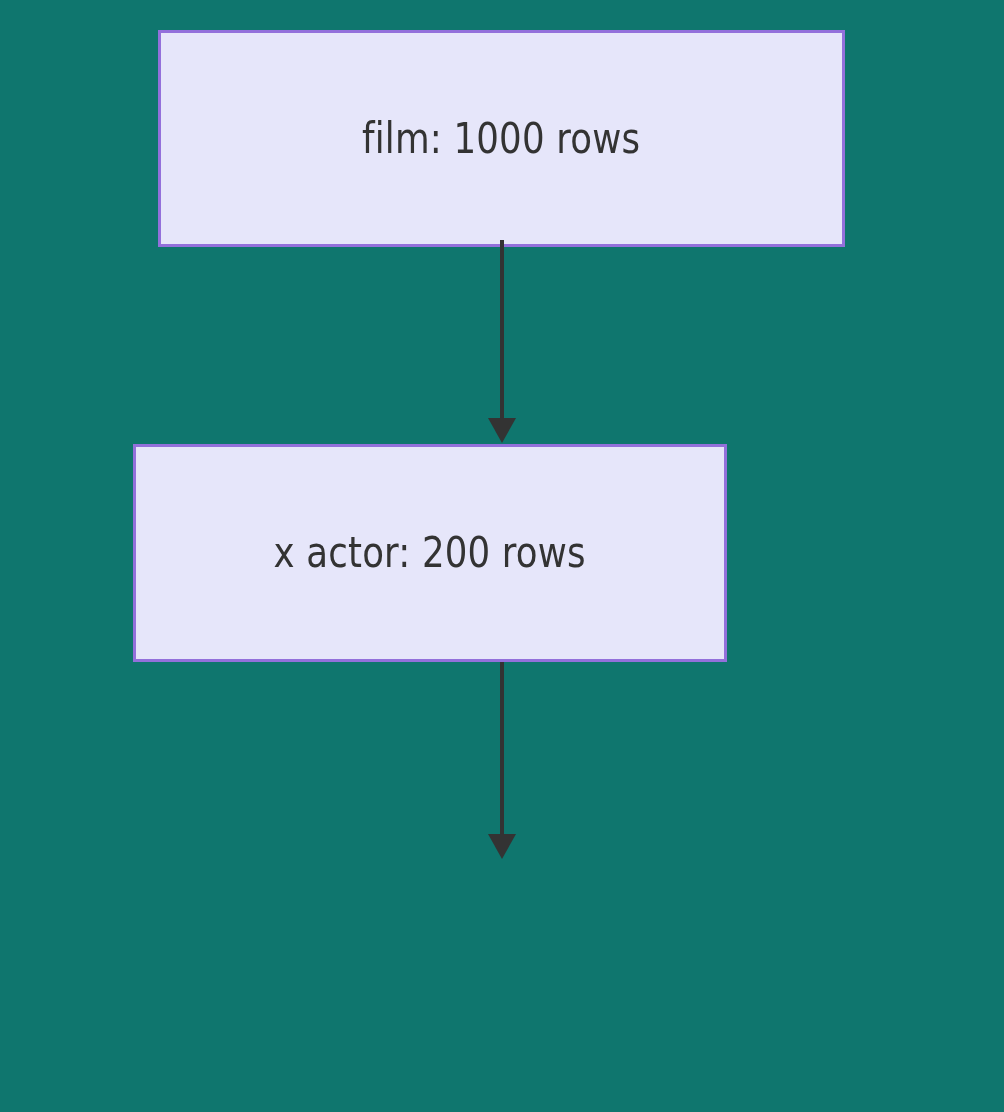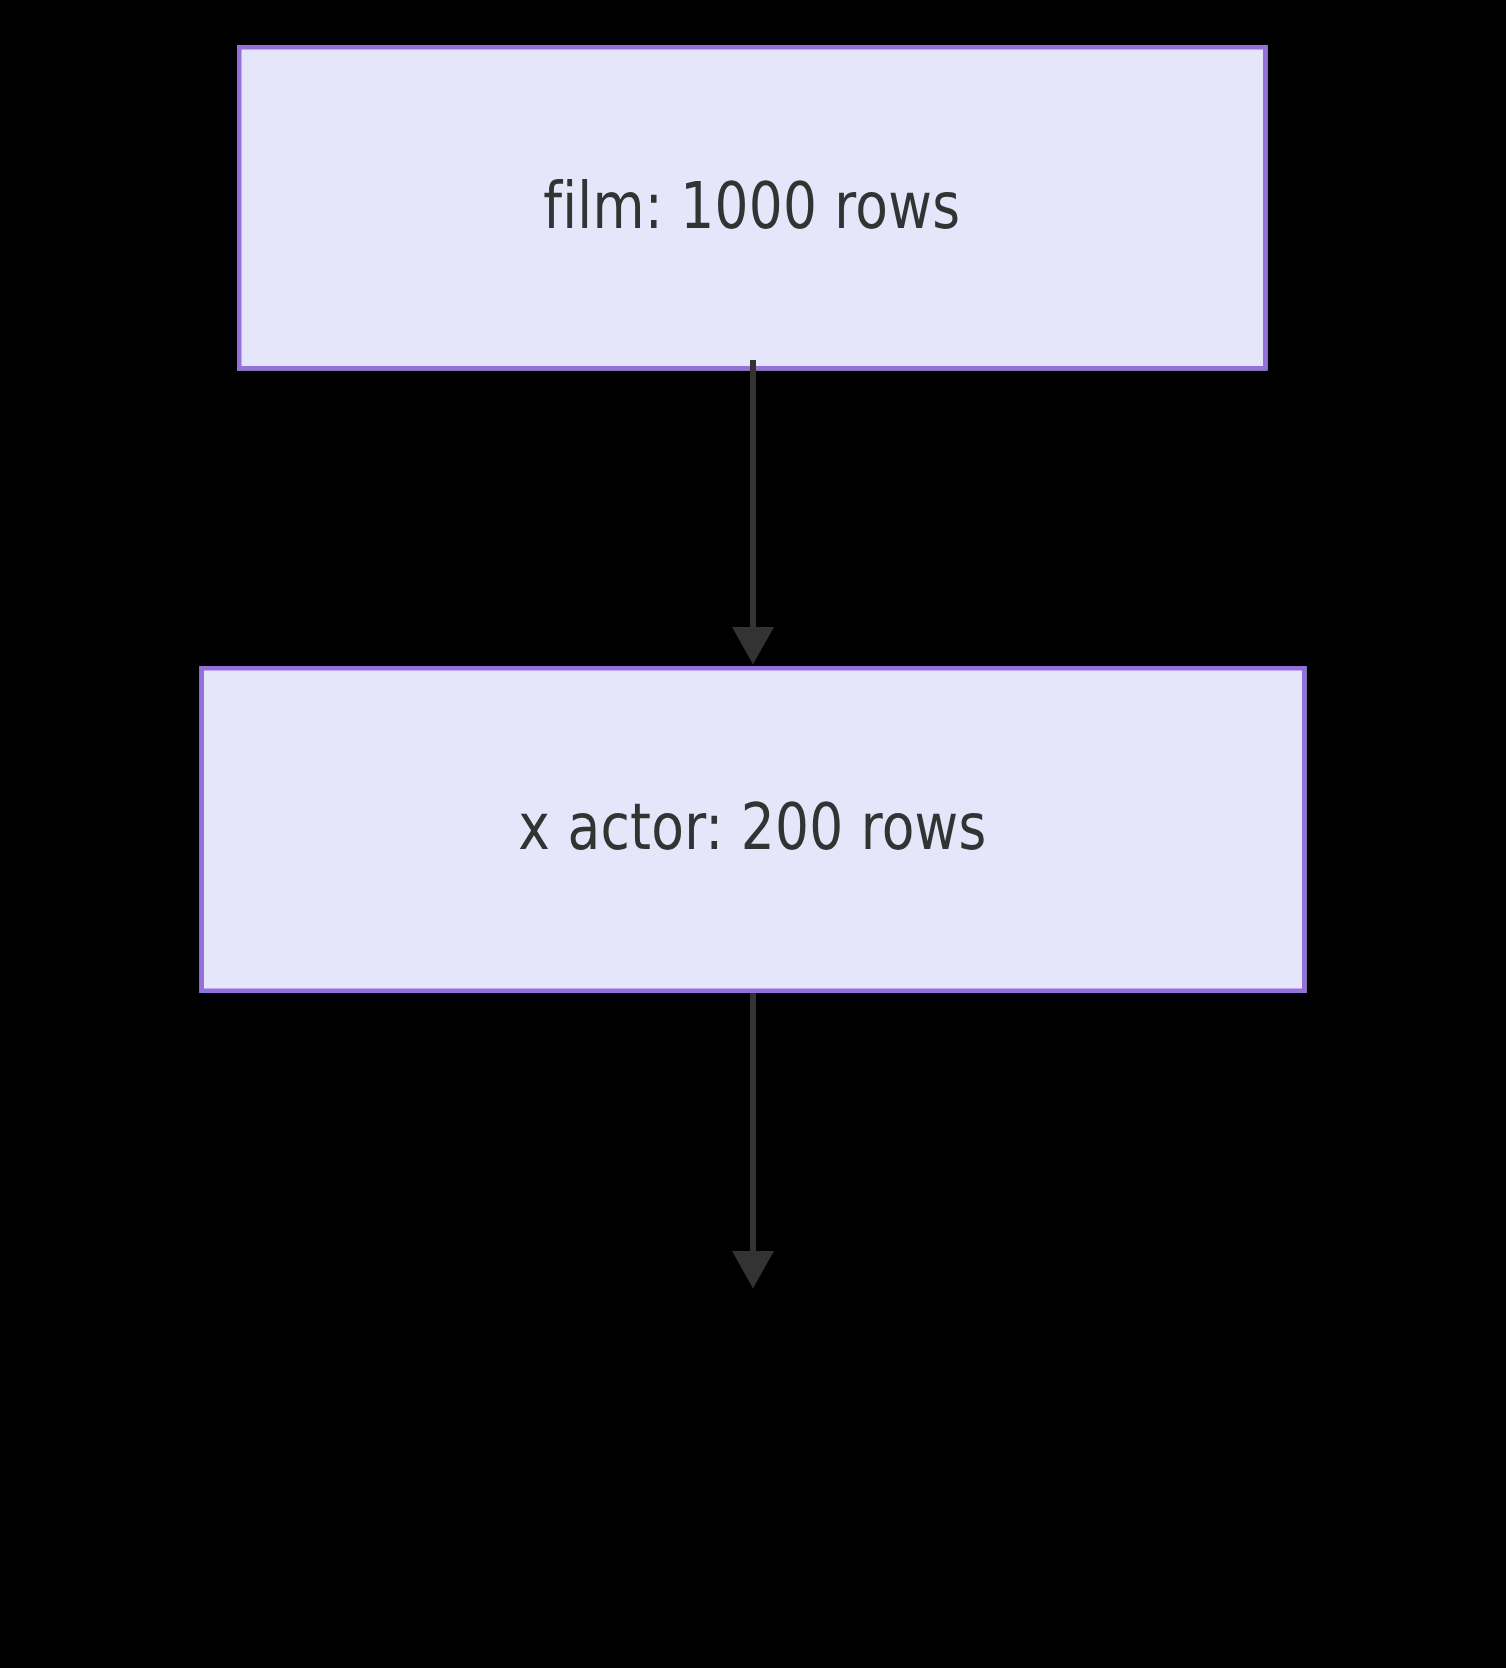--- a/index.html
+++ b/index.html
@@ -7,21 +7,21 @@
     padding: 0;
     background: #ffffff;
   }
   body {
     font-family: "DejaVu Sans", sans-serif;
   }
   #diagram-canvas {
     position: relative;
     width: 1004px;
     height: 1112px;
-    background: #000000;
+    background: #0f766e;
     overflow: hidden;
   }
   .node {
     position: absolute;
     box-sizing: border-box;
     background: #e6e6fa;
     border: 3px solid #9370db;
     border-radius: 0;
     display: flex;
     align-items: center;
@@ -34,21 +34,21 @@
     font-weight: 400;
     line-height: 1.1;
     letter-spacing: 0.2px;
     white-space: nowrap;
     text-align: center;
     transform: scaleX(0.92);
   }
 
   
   #node-film      { left: 158px; top: 30px;  width: 687px; height: 217px; }
-  #node-actor     { left: 133px; top: 444px; width: 738px; height: 218px; }
+  #node-actor     { left: 133px; top: 444px; width: 594px; height: 218px; }
   #node-result    { left: 33px;  top: 860px; width: 938px; height: 218px; }
 
   
   .edge {
     position: absolute;
     overflow: visible;
   }
   #edge-film-actor  { left: 0; top: 240px; width: 1004px; height: 210px; }
   #edge-actor-result{ left: 0; top: 655px; width: 1004px; height: 210px; }
   .edge-line {

